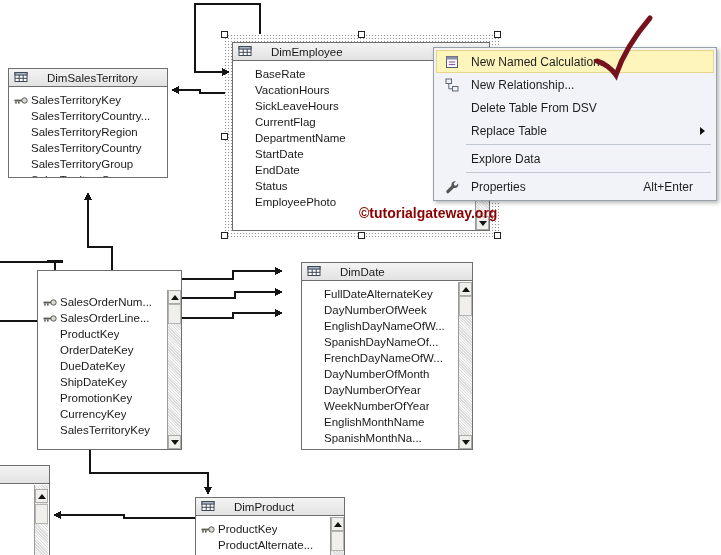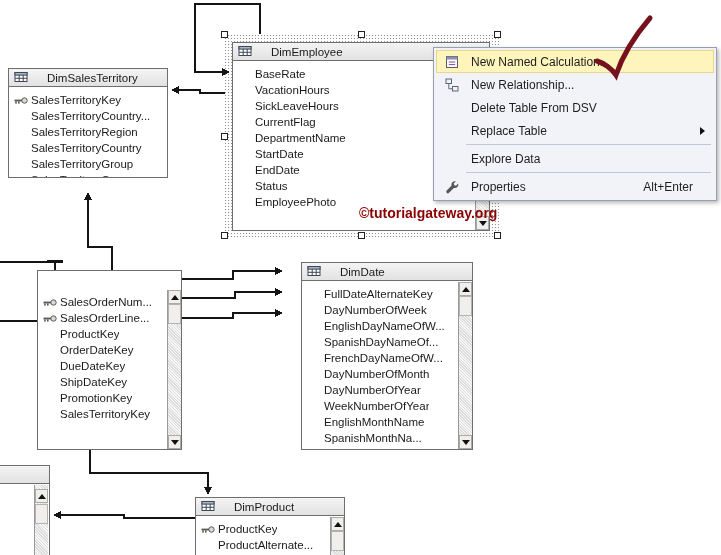--- a/index.html
+++ b/index.html
@@ -227,20 +227,24 @@
           <span class="kslot"></span>
           <span class="flabel">DueDateKey</span>
         </div>
         <div class="trow">
           <span class="kslot"></span>
           <span class="flabel">ShipDateKey</span>
         </div>
         <div class="trow">
           <span class="kslot"></span>
           <span class="flabel">PromotionKey</span>
+        </div>
+        <div class="trow">
+          <span class="kslot"></span>
+          <span class="flabel">CurrencyKey</span>
         </div>
         <div class="trow">
           <span class="kslot"></span>
           <span class="flabel">SalesTerritoryKey</span>
         </div>
       </div>
     <div class="sb">
       <div class="sbtn up">
           <i class="tri-up"></i>
         </div>

